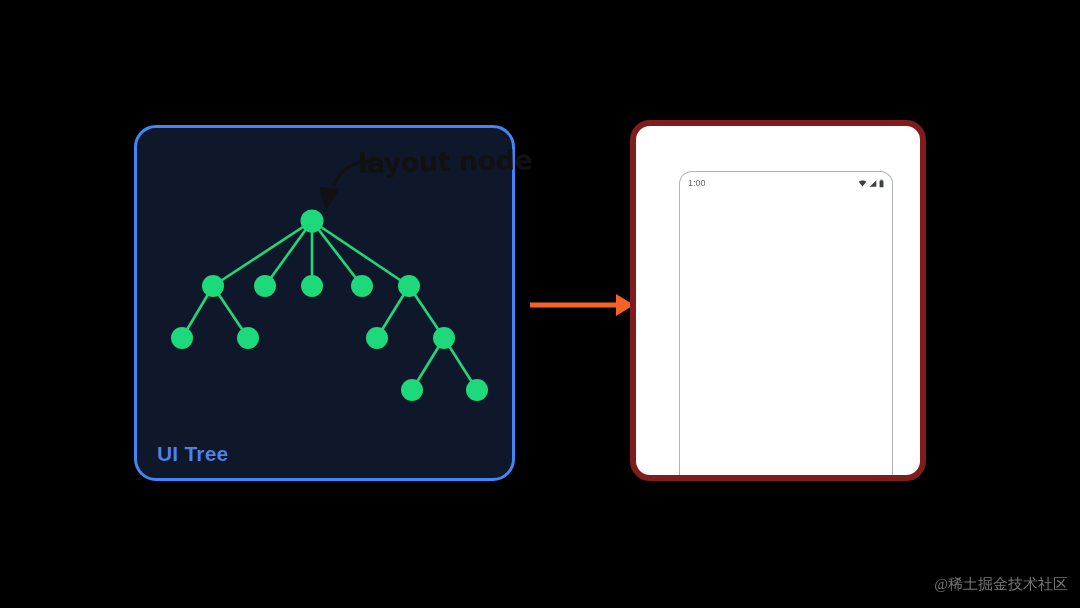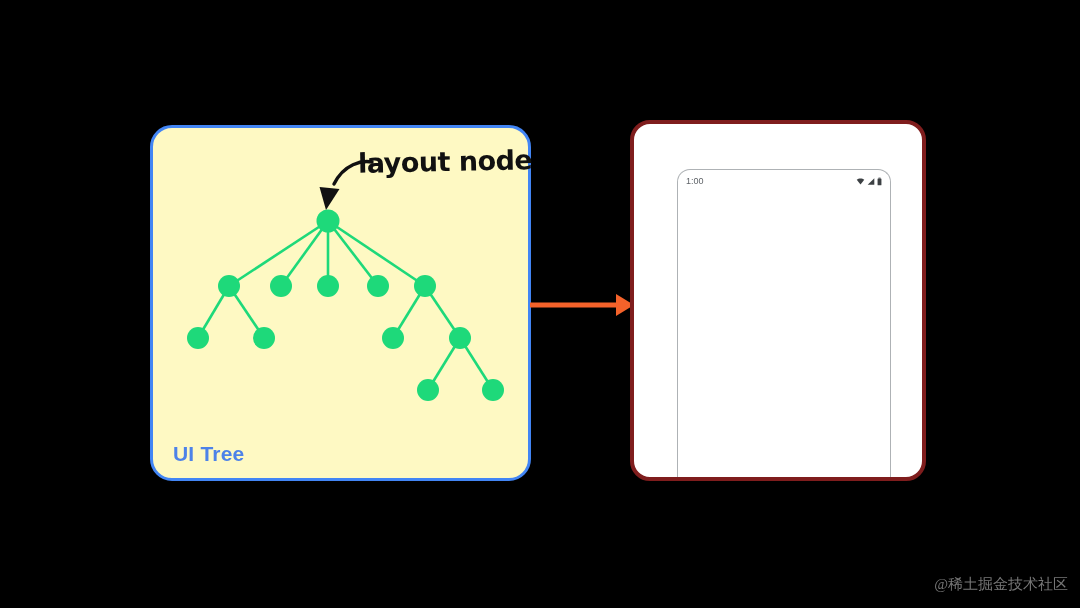--- a/index.html
+++ b/index.html
@@ -8,23 +8,23 @@
     background:#000;
     font-family:"Liberation Sans", sans-serif;
     position:relative;
     overflow:hidden;
   }
   #stage { position:absolute; inset:0; }
 
   
   #ui-tree-panel {
     position:absolute;
-    left:150px; top:125px;
+    left:134px; top:125px;
     width:381px; height:356px;
-    background:#fef9c3;
+    background:#0f172a;
     border:3px solid #4285f4;
     border-radius:22px;
   }
   #tree-svg { position:absolute; left:0; top:0; width:381px; height:356px; }
   #ui-tree-label {
     position:absolute;
     left:20px; bottom:12px;
     font-size:21px;
     font-weight:700;
     color:#4d82e8;
@@ -48,21 +48,21 @@
 
   
   #connector-arrow { position:absolute; left:528px; top:288px; width:108px; height:34px; }
 
   
   #device-panel {
     position:absolute;
     left:630px; top:120px;
     width:296px; height:361px;
     background:#fff;
-    border:4px solid #7f1d1d;
+    border:6px solid #7f1d1d;
     border-radius:20px;
     overflow:hidden;
   }
   #phone-frame {
     position:absolute;
     left:43px; top:45px;
     width:214px; height:330px;
     background:#fff;
     border:1.5px solid #aeb2b5;
     border-radius:13px 13px 0 0;

